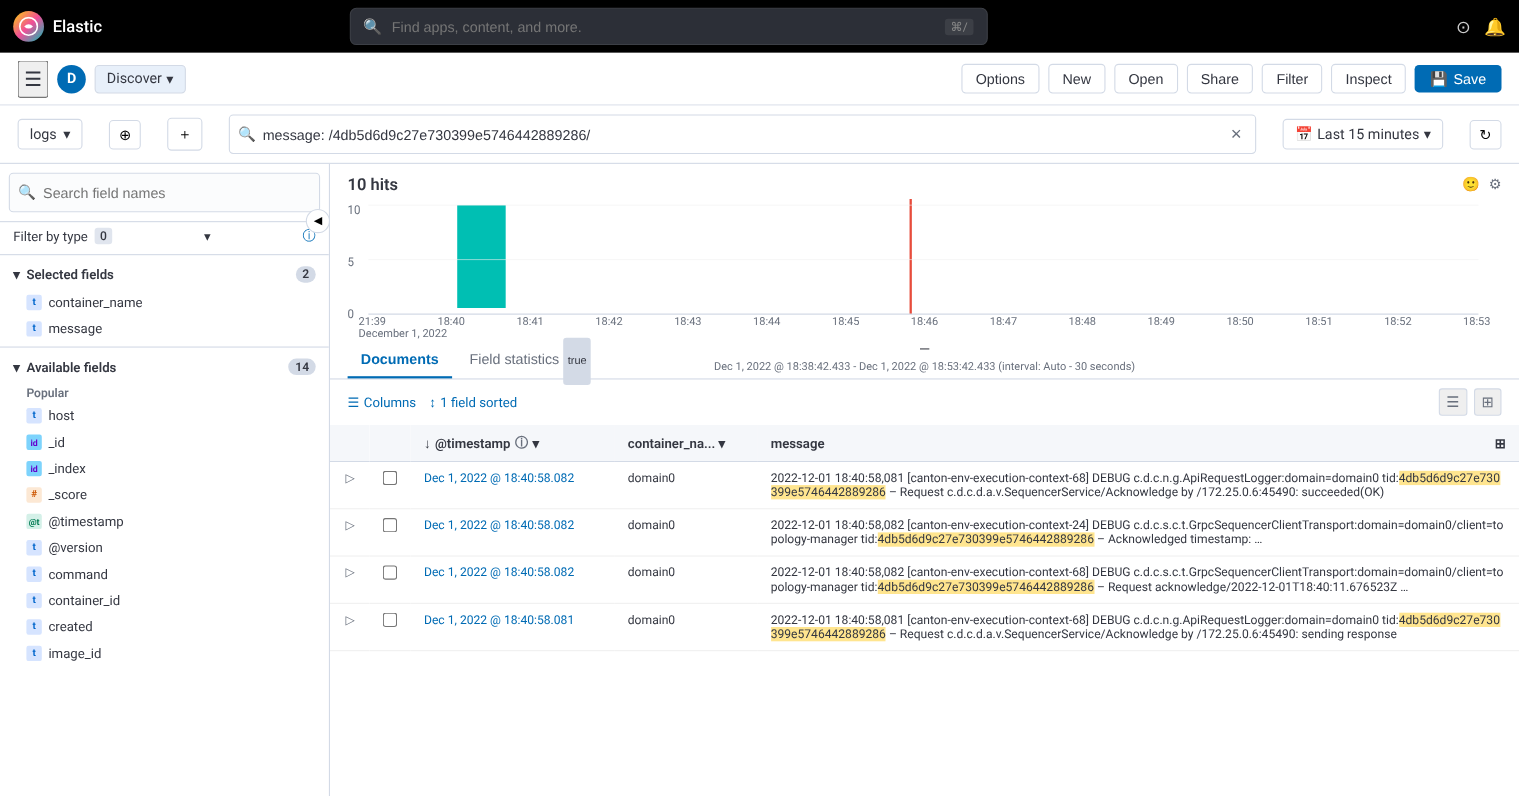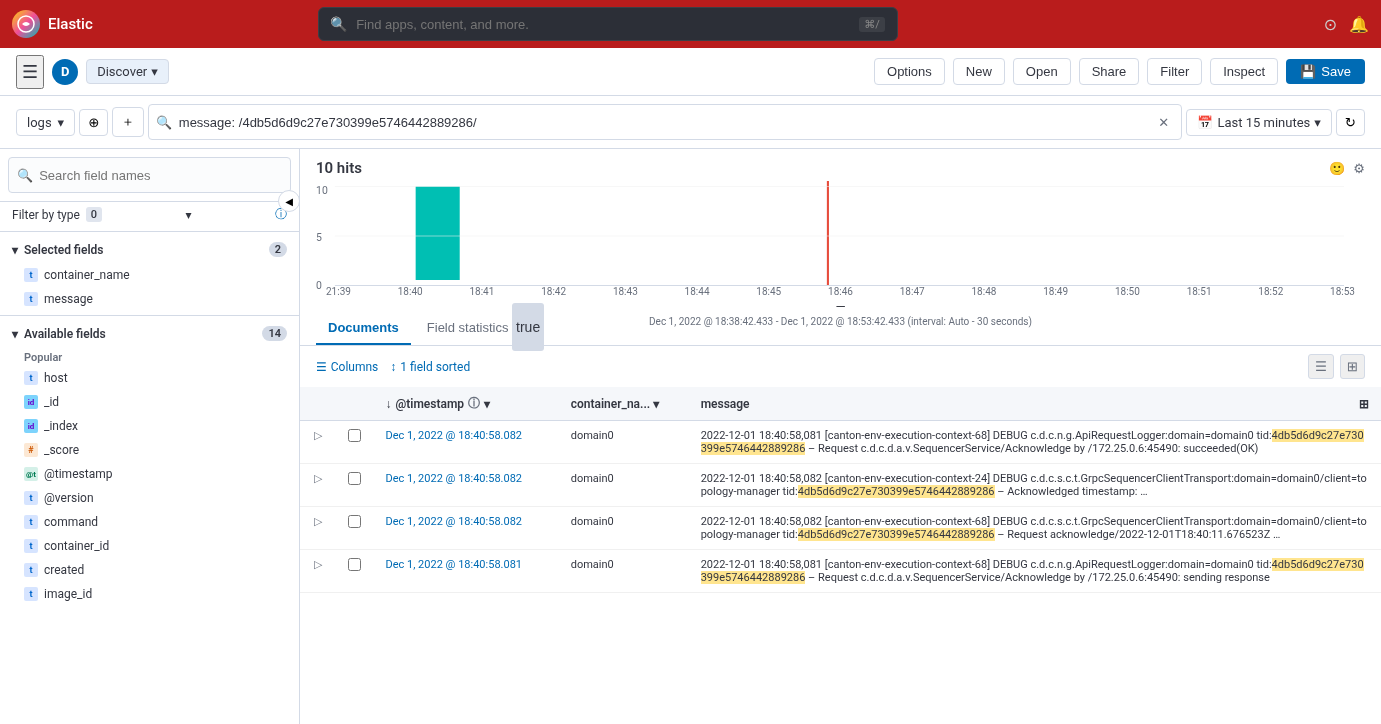--- a/index.html
+++ b/index.html
@@ -1,20 +1,20 @@
 <!DOCTYPE html>
 <html><head>
   <meta charset="utf-8">
   <style>
     * { box-sizing: border-box; margin: 0; padding: 0; }
     body { font-family: -apple-system, BlinkMacSystemFont, 'Segoe UI', Roboto, sans-serif; font-size: 13px; background: #fff; color: #343741; overflow: hidden; }
 
     
     .top-nav {
-      background: #b91c1c;
+      background: #000000;
       display: flex;
       align-items: center;
       height: 48px;
       padding: 0 12px;
       gap: 8px;
     }
     .elastic-logo {
       display: flex; align-items: center; gap: 8px; margin-right: 8px;
     }
     .elastic-logo-circle {
@@ -67,21 +67,21 @@
     }
     .save-btn {
       background: #006bb4; color: #fff; border: none; border-radius: 4px;
       padding: 5px 14px; cursor: pointer; font-size: 13px; display: flex; align-items: center; gap: 5px;
     }
 
     
     .query-bar {
       background: #fff; border-bottom: 1px solid #d3dae6;
       display: flex; align-items: center;
-      padding: 8px 16px; gap: 4px;
+      padding: 8px 16px; gap: 24px;
     }
     .index-selector {
       display: flex; align-items: center; gap: 6px;
       background: #fff; border: 1px solid #d3dae6; border-radius: 4px;
       padding: 5px 10px; cursor: pointer; font-size: 13px; white-space: nowrap;
     }
     .query-input-wrap {
       flex: 1; display: flex; align-items: center;
       border: 1px solid #d3dae6; border-radius: 4px;
       background: #fff; padding: 0 8px; height: 36px;
@@ -185,21 +185,21 @@
       display: flex; align-items: center;
       padding: 0 16px; border-bottom: 1px solid #d3dae6; gap: 4px;
     }
     .tab-btn {
       padding: 8px 12px; font-size: 13px; cursor: pointer;
       border: none; background: none; color: #69707d;
       border-bottom: 2px solid transparent;
     }
     .tab-btn.active { color: #006bb4; border-bottom-color: #006bb4; font-weight: 700; }
     .beta-badge {
-      background: #d3dae6; border-radius: 3px; padding: 16px 4px; font-size: 14px; color: #343741;
+      background: #d3dae6; border-radius: 3px; padding: 16px 4px; font-size: 10px; color: #343741;
     }
 
     
     .table-controls {
       display: flex; align-items: center; justify-content: space-between;
       padding: 8px 16px;
     }
     .table-controls-left { display: flex; align-items: center; gap: 12px; font-size: 12px; color: #343741; }
     .columns-btn, .sort-btn {
       display: flex; align-items: center; gap: 4px; cursor: pointer; color: #006bb4; font-size: 12px;
@@ -434,20 +434,21 @@
         <span>18:45</span>
         <span>18:46</span>
         <span>18:47</span>
         <span>18:48</span>
         <span>18:49</span>
         <span>18:50</span>
         <span>18:51</span>
         <span>18:52</span>
         <span>18:53</span>
       </div>
+      <div style="font-size:10px;color:#69707d;text-align:left;padding-left:10px;">December 1, 2022</div>
       <div style="text-align:center;margin-top:2px;">—</div>
       <div class="chart-range-label">Dec 1, 2022 @ 18:38:42.433 - Dec 1, 2022 @ 18:53:42.433 (interval: Auto - 30 seconds)</div>
     </div>
 
     <div class="tabs-row">
       <button class="tab-btn active">Documents</button>
       <button class="tab-btn">
         <span>Field statistics</span>
         <span class="beta-badge">true</span>
       </button>

